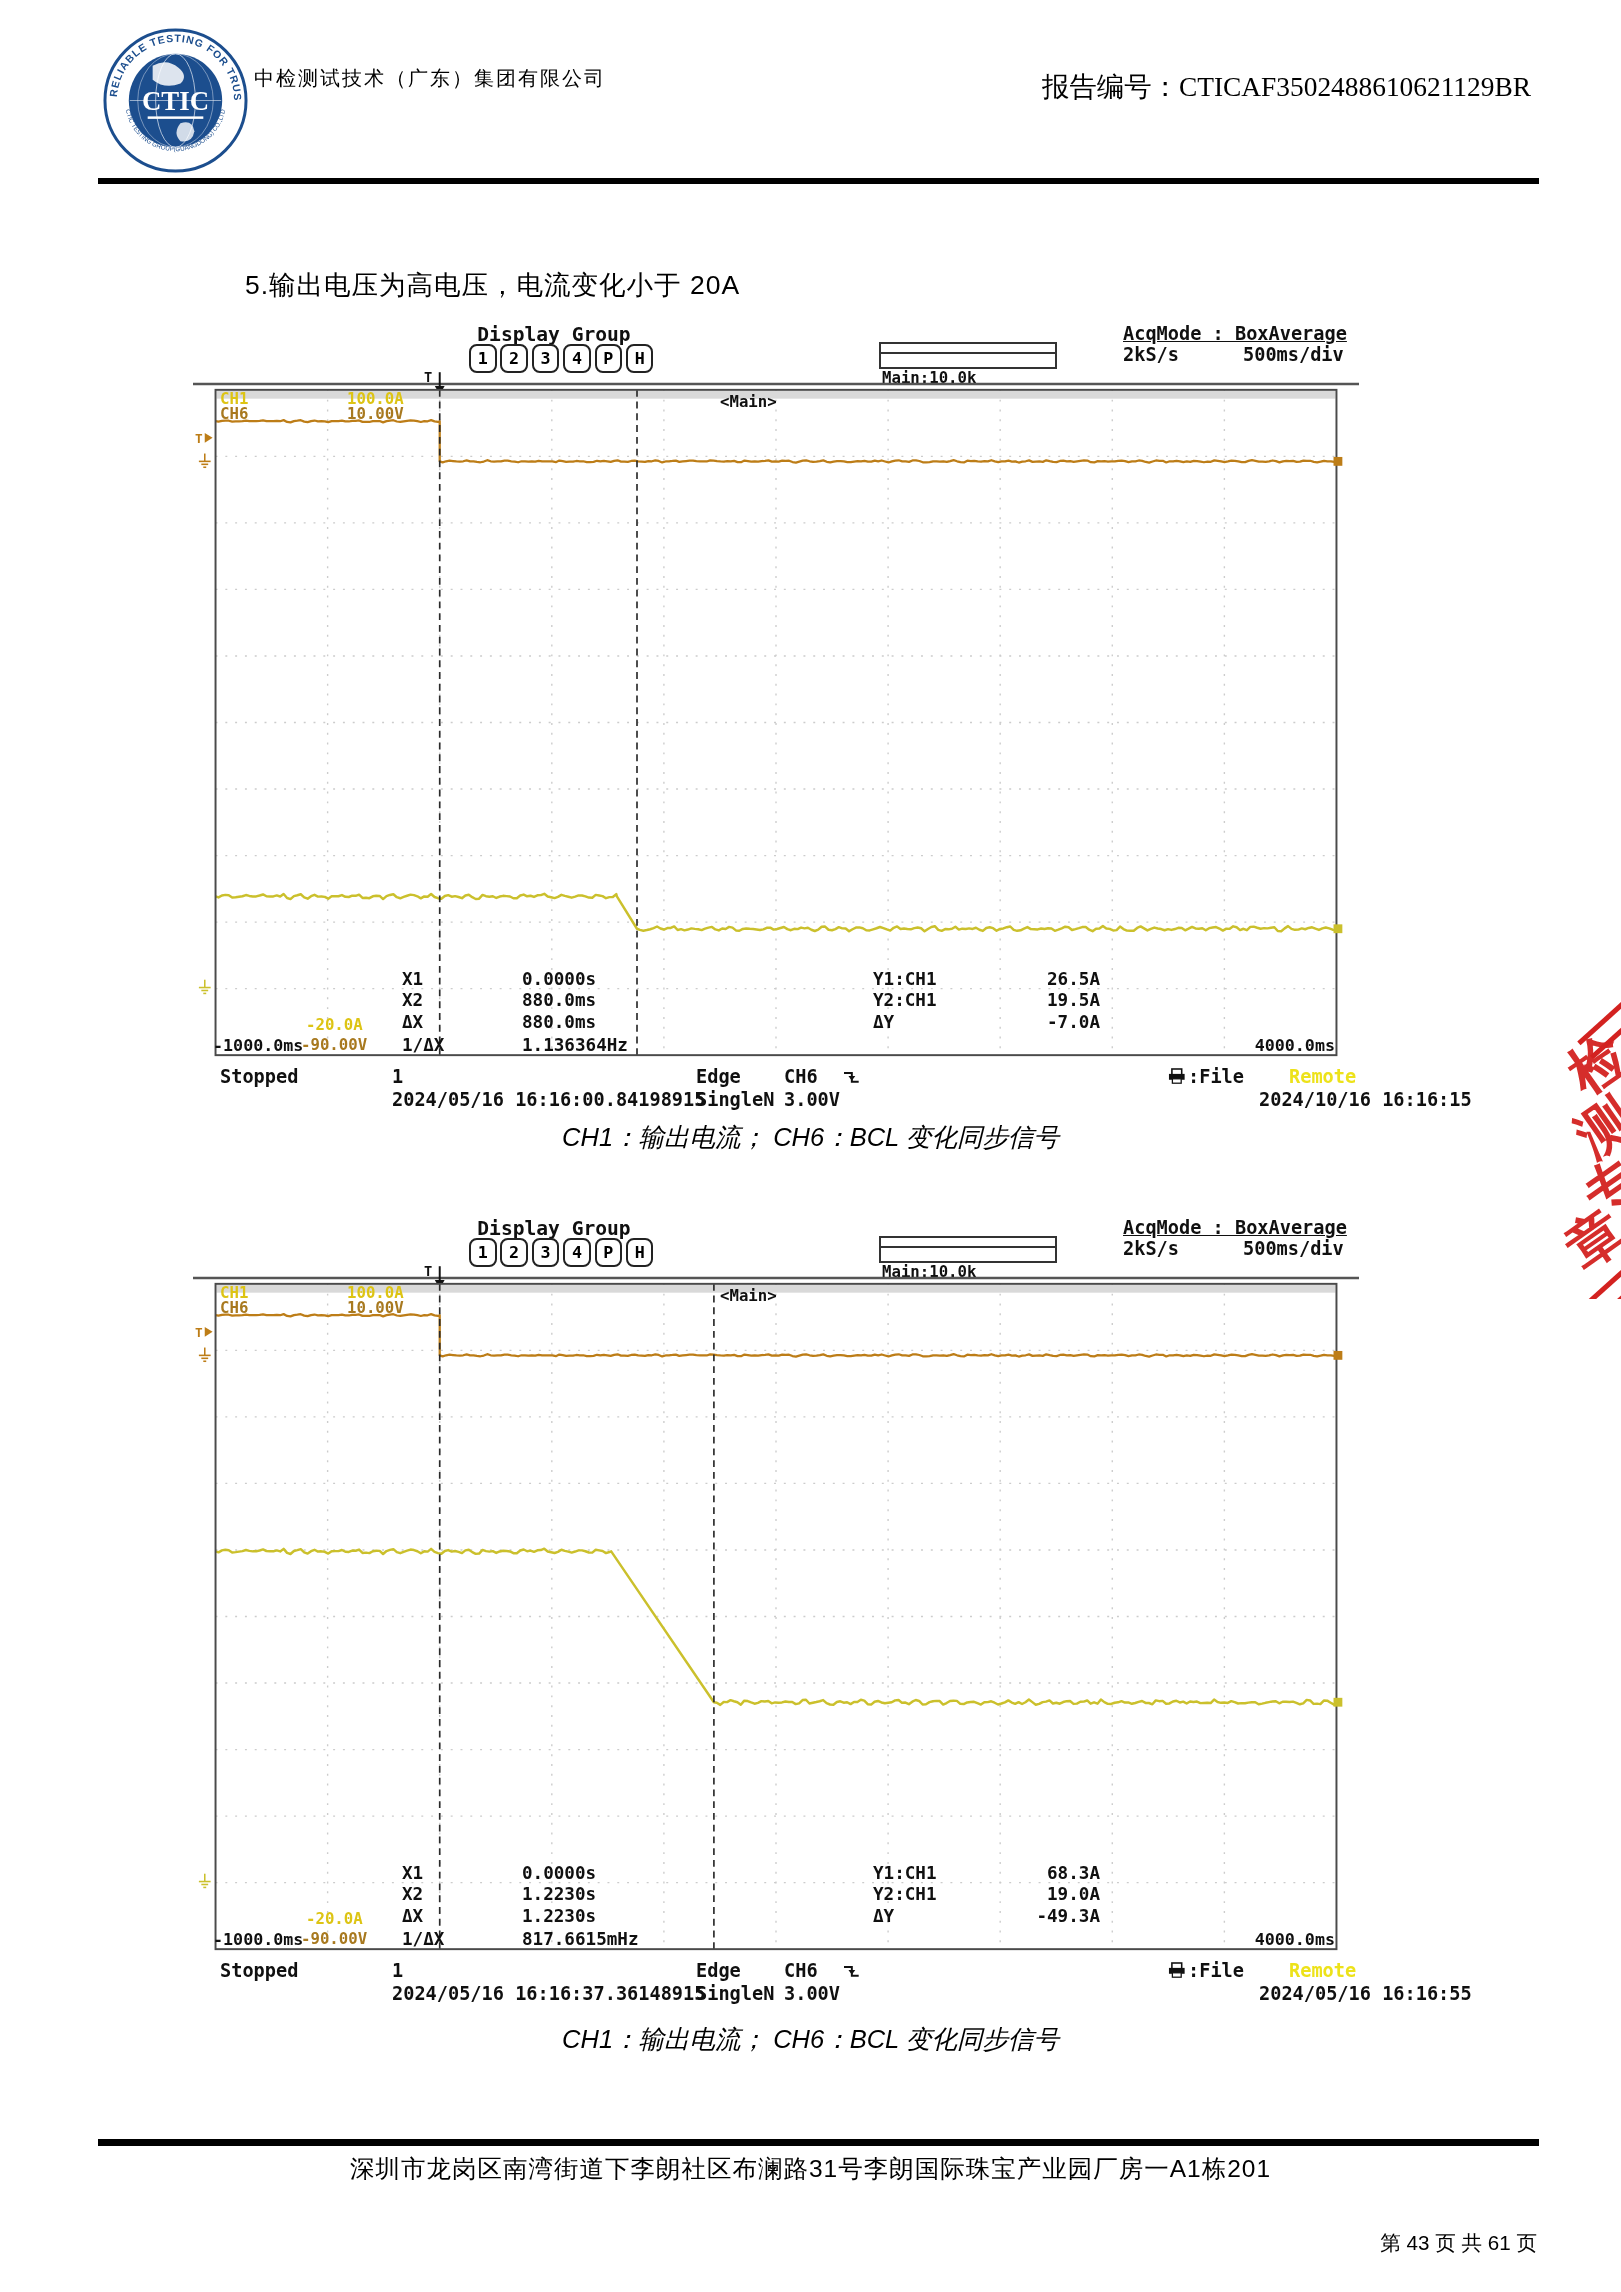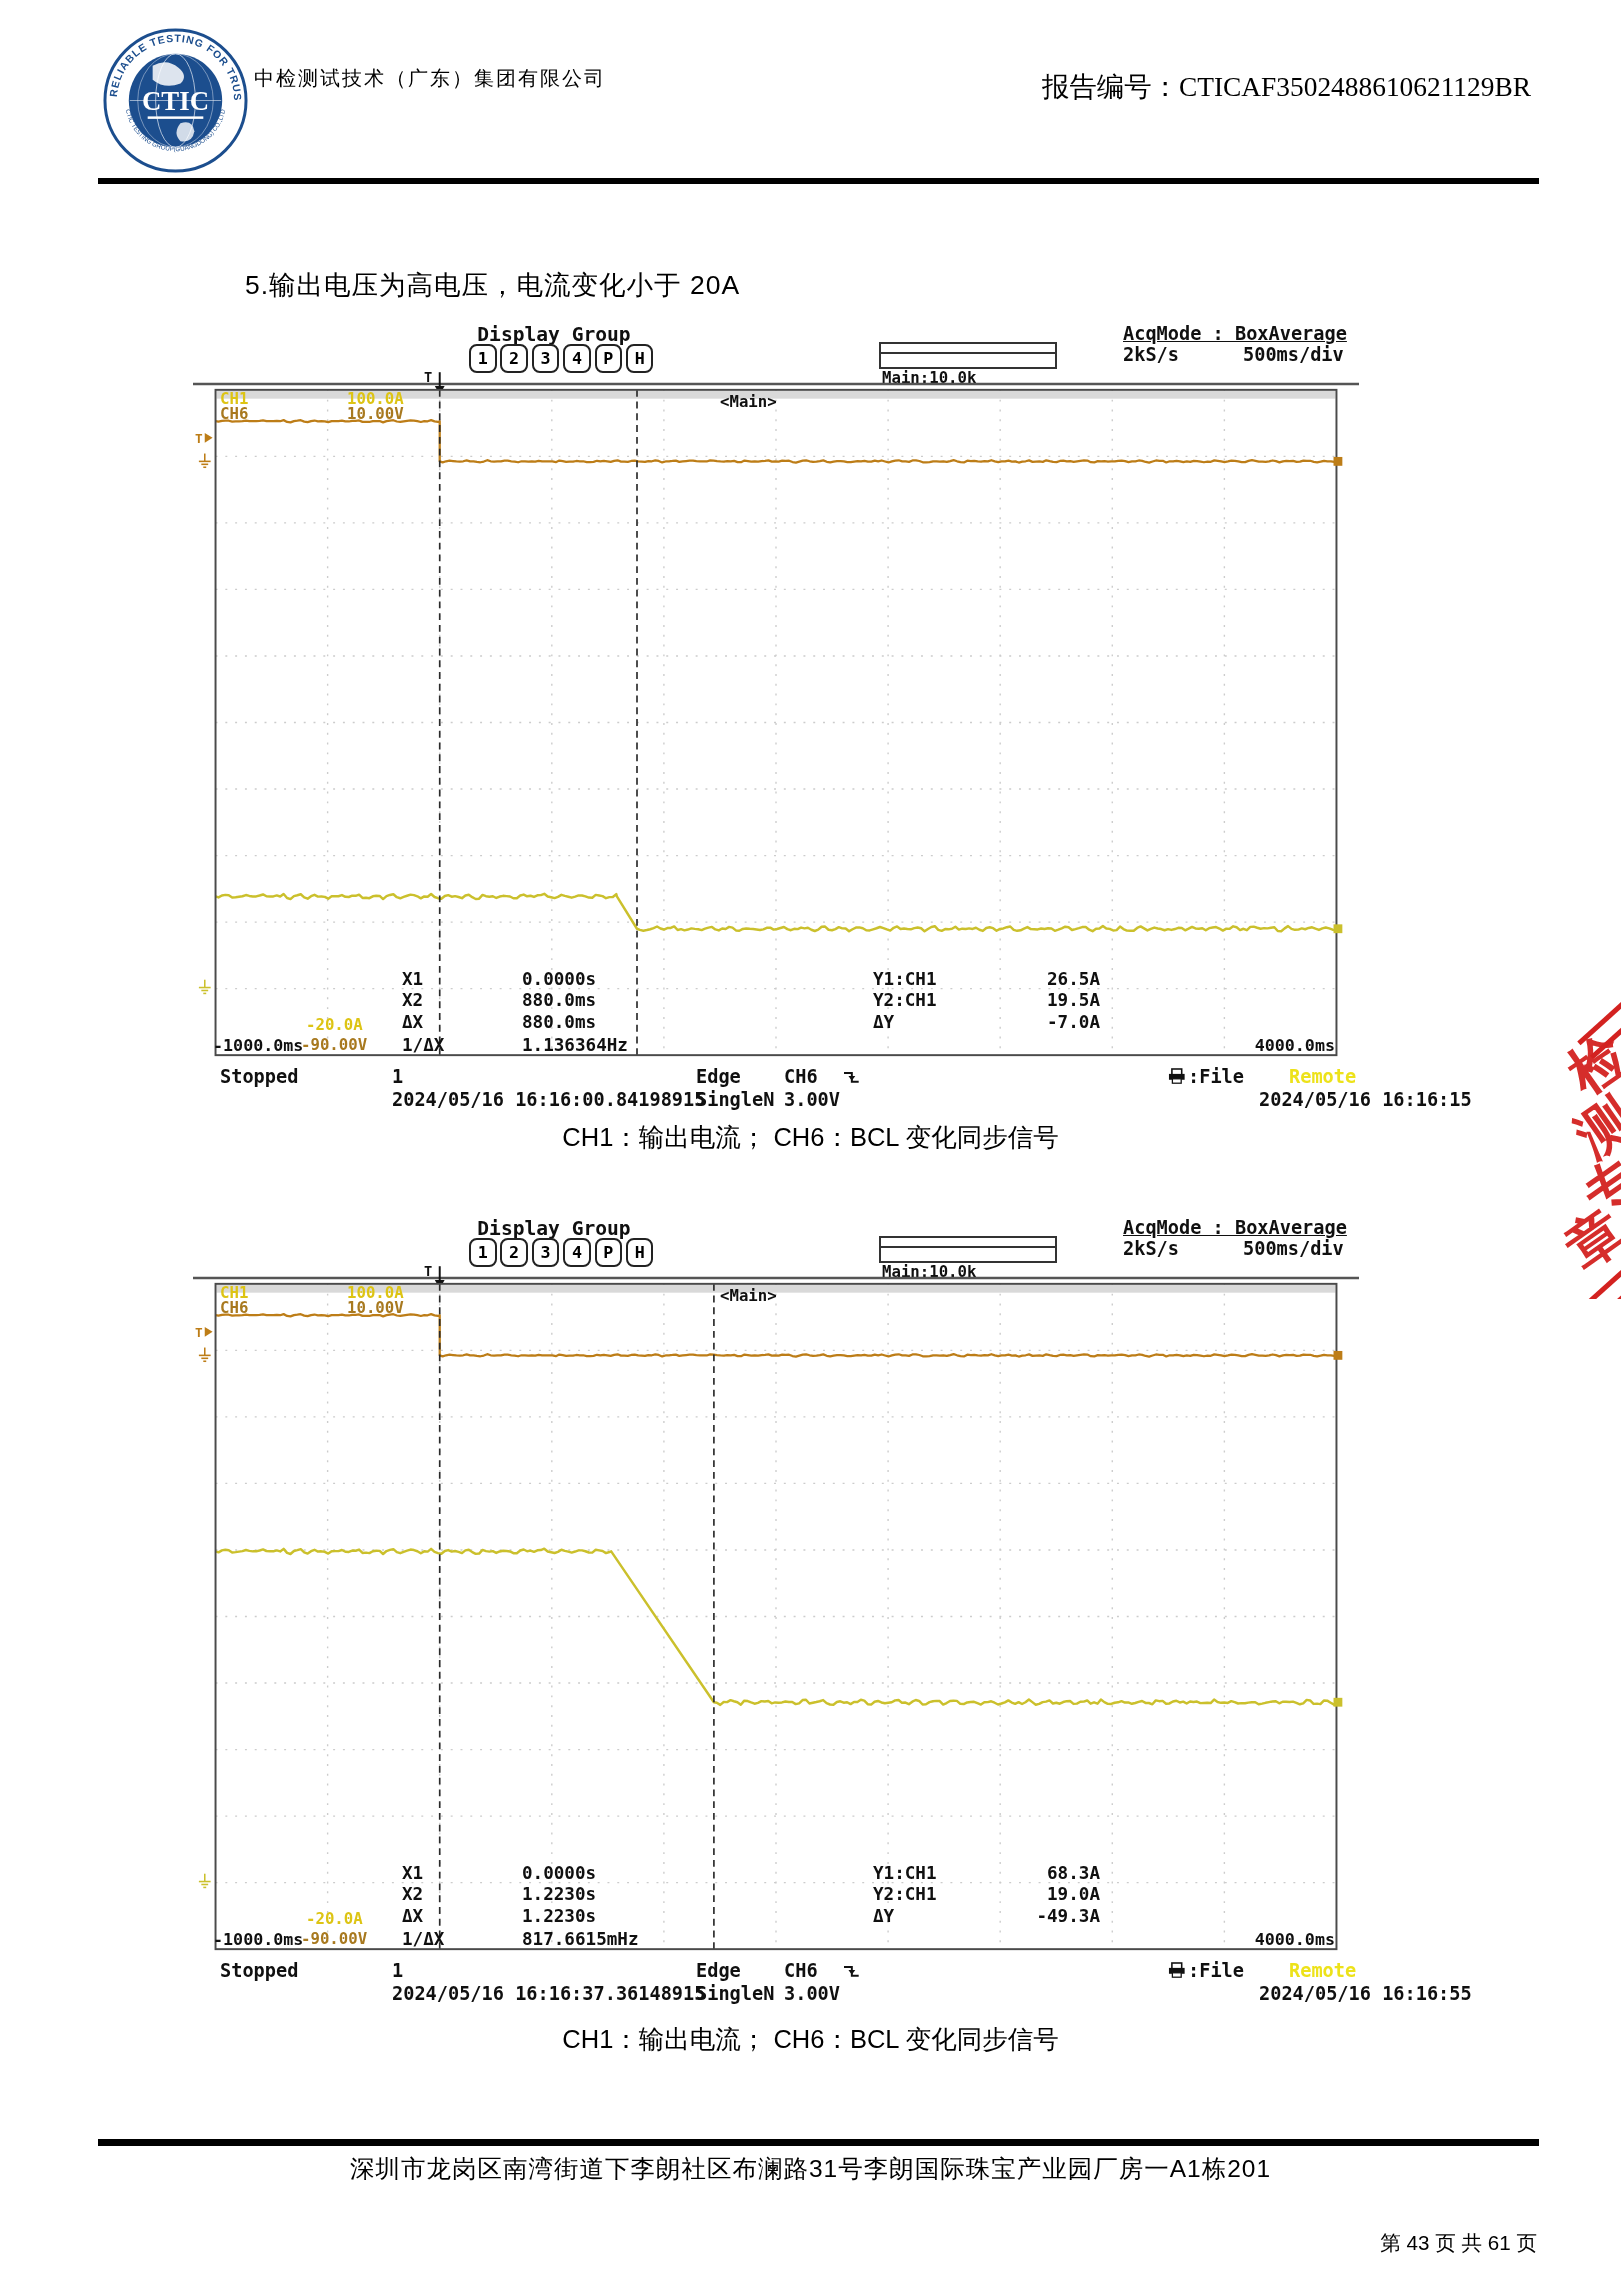--- a/index.html
+++ b/index.html
@@ -7,21 +7,21 @@
         overflow:hidden;font-family:"Liberation Sans",sans-serif;color:#000;}
   .abs{position:absolute;}
   .mono{font-family:"DejaVu Sans Mono",monospace;font-weight:bold;color:#101010;}
   .serif{font-family:"Liberation Serif",serif;}
   
   .company{left:254px;top:65px;font-size:20px;font-weight:normal;letter-spacing:2px;}
   .report-no{right:90px;top:69px;font-size:27.4px;}
   .hrule{left:98px;top:178px;width:1441px;height:5.9px;background:#000;}
   
   .sec-title{left:245px;font-size:26.5px;letter-spacing:1px;}
-  .caption{left:0;width:1621px;text-align:center;font-size:25.5px;}
+  .caption{left:0;width:1621px;text-align:center;font-size:25.5px;font-style:italic;}
   
   .scope{left:12px;width:1621px;height:794px;}
   .dg-label{left:449px;top:0px;width:186px;text-align:center;font-size:19.6px;}
   .dg-btns{left:457px;top:20.6px;display:flex;gap:3.9px;}
   .dg-btn{display:inline-block;width:23.5px;height:25.5px;line-height:25.5px;text-align:center;
           border:2px solid #222;border-radius:7.8px;font-size:16.7px;
           font-family:"DejaVu Sans Mono",monospace;font-weight:bold;}
   .dg-btn.sel{border-width:2.9px;}
   .membar{left:867px;top:18.6px;width:174px;height:23.5px;border:2px solid #333;}
   .membar .inner{position:absolute;left:0;top:8.8px;width:100%;height:0;border-top:2px solid #333;}
@@ -186,21 +186,21 @@
     </svg>
     <div class="abs mono st" style="left:684px;top:766px">SingleN</div>
     <div class="abs mono st" style="left:772px;top:766px">3.00V</div>
     <svg class="abs" style="left:1155px;top:745px" width="19.6" height="16.7" viewBox="0 0 20 17">
       <rect x="5" y="1" width="10" height="6" fill="none" stroke="#111" stroke-width="1.6"></rect>
       <rect x="2" y="6" width="16" height="6" fill="#111"></rect>
       <rect x="5.5" y="11" width="9" height="4.5" fill="#fff" stroke="#111" stroke-width="1.3"></rect>
     </svg>
     <div class="abs mono st" style="left:1176px;top:743px">:File</div>
     <div class="abs mono st remote" style="left:1277px;top:743px">Remote</div>
-    <div class="abs mono st" style="left:1247px;top:766px">2024/05/16 16:16:15</div>
+    <div class="abs mono st" style="left:1247px;top:766px">2024/10/16 16:16:15</div>
   </div>
 
   <div class="abs caption" style="top:1120px">CH1：输出电流； CH6：BCL 变化同步信号</div>
 
 
   <div class="abs scope" style="top:1217px">
     <div class="abs mono dg-label">Display Group</div>
     <div class="abs dg-btns">
       <span class="dg-btn sel">1</span>
       <span class="dg-btn">2</span>

